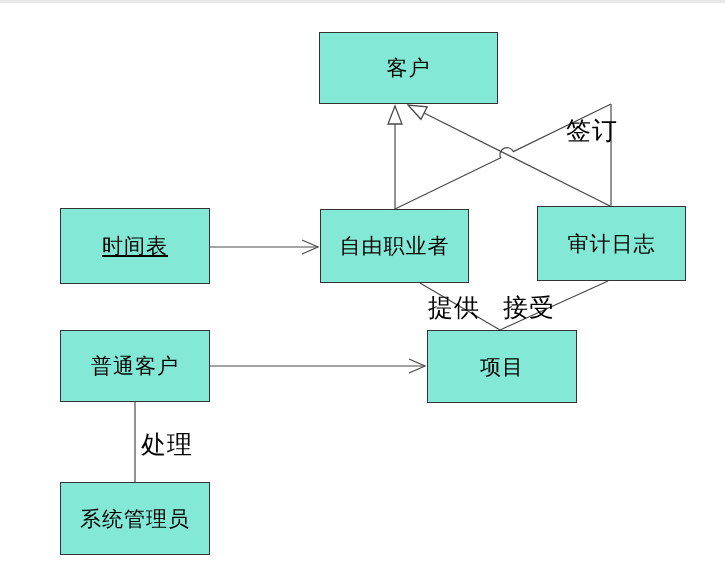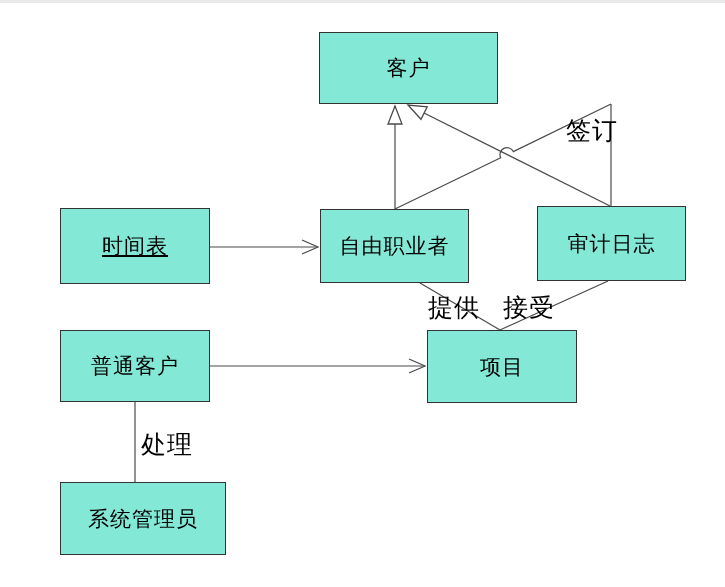--- a/index.html
+++ b/index.html
@@ -44,21 +44,21 @@
     letter-spacing: 1px;
     cursor: default;
   }
   .n-customer   { left: 319px; top: 32px;  width: 179px; height: 72px; }
   .n-contract   { left: 537px; top: 33px;  width: 153px; height: 70px; }
   .n-timesheet  { left: 60px;  top: 208px; width: 150px; height: 76px; text-decoration: underline; }
   .n-freelancer { left: 320px; top: 209px; width: 149px; height: 74px; }
   .n-regular    { left: 537px; top: 206px; width: 149px; height: 75px; }
   .n-audit      { left: 60px;  top: 330px; width: 150px; height: 72px; }
   .n-project    { left: 427px; top: 330px; width: 150px; height: 73px; }
-  .n-sysadmin   { left: 60px;  top: 482px; width: 166px; height: 73px; }
+  .n-sysadmin   { left: 60px;  top: 482px; width: 150px; height: 73px; }
   .edge-label {
     position: absolute;
     color: var(--label-text, #000000);
     font-size: 25px;
     letter-spacing: 1px;
     line-height: 1.1;
     white-space: nowrap;
   }
   .l-qianding { left: 566px; top: 117px; }
   .l-tigong   { left: 428px; top: 294px; }

